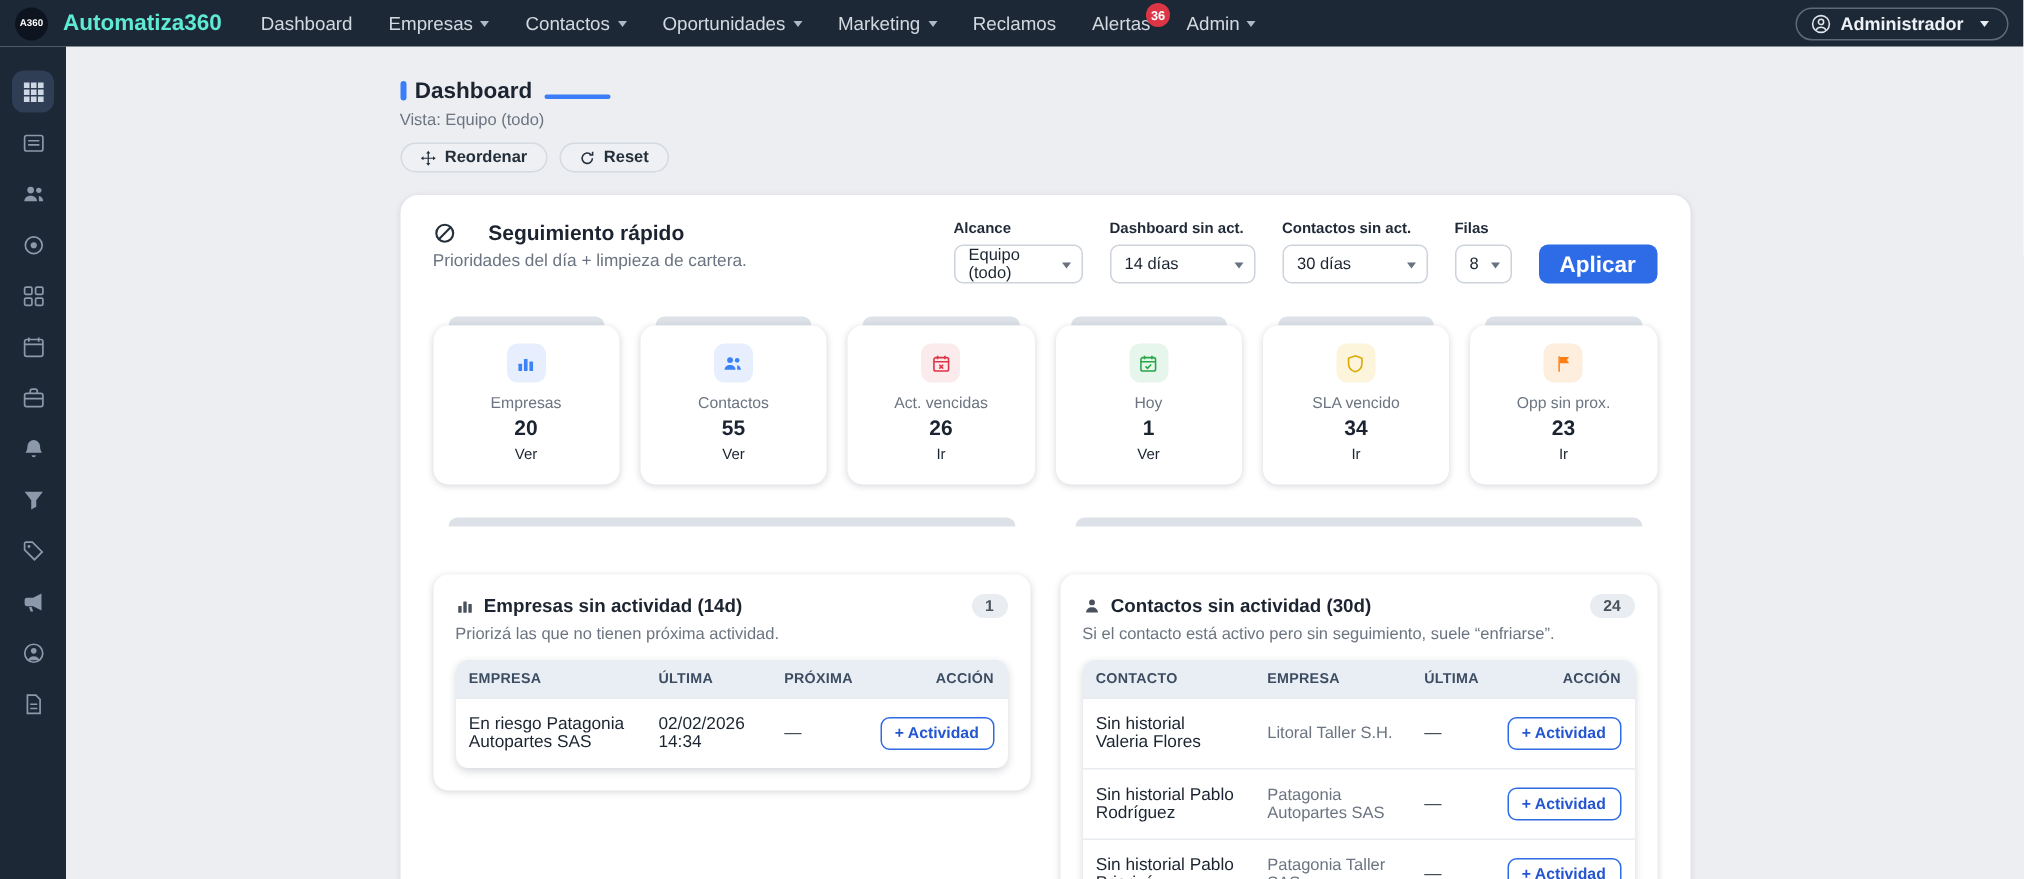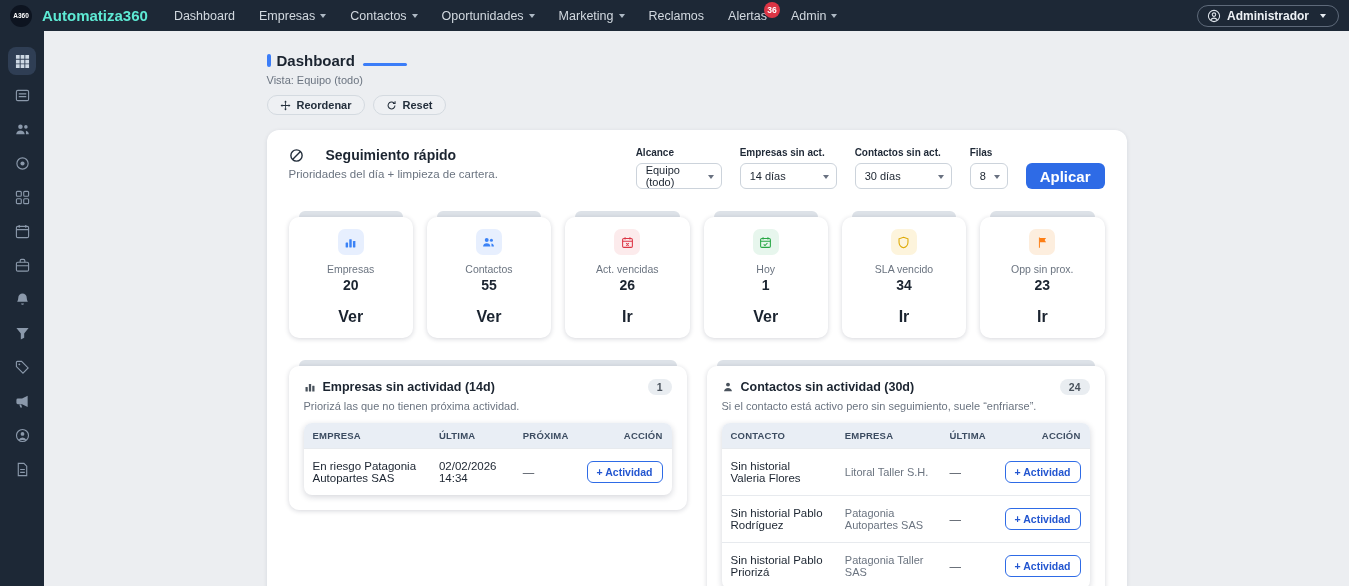--- a/index.html
+++ b/index.html
@@ -71,26 +71,26 @@
           padding:12px 6px; text-align:center; }
   .iconbox { width:26px; height:26px; border-radius:7px; margin:0 auto; display:flex;
              align-items:center; justify-content:center; }
   .iconbox.blue   { background:#e7effe; color:#3b82f6; }
   .iconbox.red    { background:#fcebec; color:#dc3545; }
   .iconbox.green  { background:#e7f6ed; color:#28a745; }
   .iconbox.yellow { background:#fdf4dc; color:#dda800; }
   .iconbox.orange { background:#fdeede; color:#fd7e14; }
   .stat-label { font-size:10.5px; color:#6b7480; margin-top:8px; }
   .stat-value { font-size:14px; font-weight:700; color:#1b2430; margin-top:2px; }
-  .stat-action { font-size:16px; font-weight:700; color:#1b2430; margin-top:15px; display:inline-block;
+  .stat-action { font-size:10px; font-weight:400; color:#1b2430; margin-top:2px; display:inline-block;
                  cursor:pointer; text-decoration:none; }
 
   
   .panels { display:grid; grid-template-columns:1fr 1fr; gap:20px; margin-top:22px; align-items:start; }
-  .panel { background:#fff; border-radius:10px; box-shadow:0 1px 5px rgba(20,30,55,.18); padding:13px 15px 15px; }
+  .panel { background:#fff; border-radius:10px; box-shadow:0 1px 5px rgba(20,30,55,.18); padding:13px 15px 15px;margin-top:32px; }
   .p-head { display:flex; align-items:center; gap:7px; }
   .p-head svg { color:#49525c; }
   .p-title { font-size:12.5px; font-weight:700; color:#1b2430; }
   .p-badge { margin-left:auto; background:#e9edf1; color:#49525c; font-size:10.5px; font-weight:700;
              border-radius:9px; padding:2px 9px; }
   .p-sub { font-size:11px; color:#6b7480; margin:5px 0 11px; }
   .tablewrap { border-radius:8px; box-shadow:0 2px 6px rgba(20,30,55,.18); overflow:hidden; }
   table { width:100%; border-collapse:collapse; }
   th { background:#e9eef5; color:#3c4c61; font-size:9.5px; font-weight:700; text-align:left;
        padding:7px 9px; letter-spacing:.2px; }
@@ -318,21 +318,21 @@
         </div>
 
         <div class="filters">
           <div class="fgroup">
             <div class="flabel">Alcance</div>
             <div class="select w-scope">
                 <span>Equipo (todo)</span>
               </div>
           </div>
           <div class="fgroup">
-            <div class="flabel">Empresas sin act.</div>
+            <div class="flabel">Dashboard sin act.</div>
             <div class="select w-days">
                 <span>14 días</span>
               </div>
           </div>
           <div class="fgroup">
             <div class="flabel">Contactos sin act.</div>
             <div class="select w-days">
                 <span>30 días</span>
               </div>
           </div>

